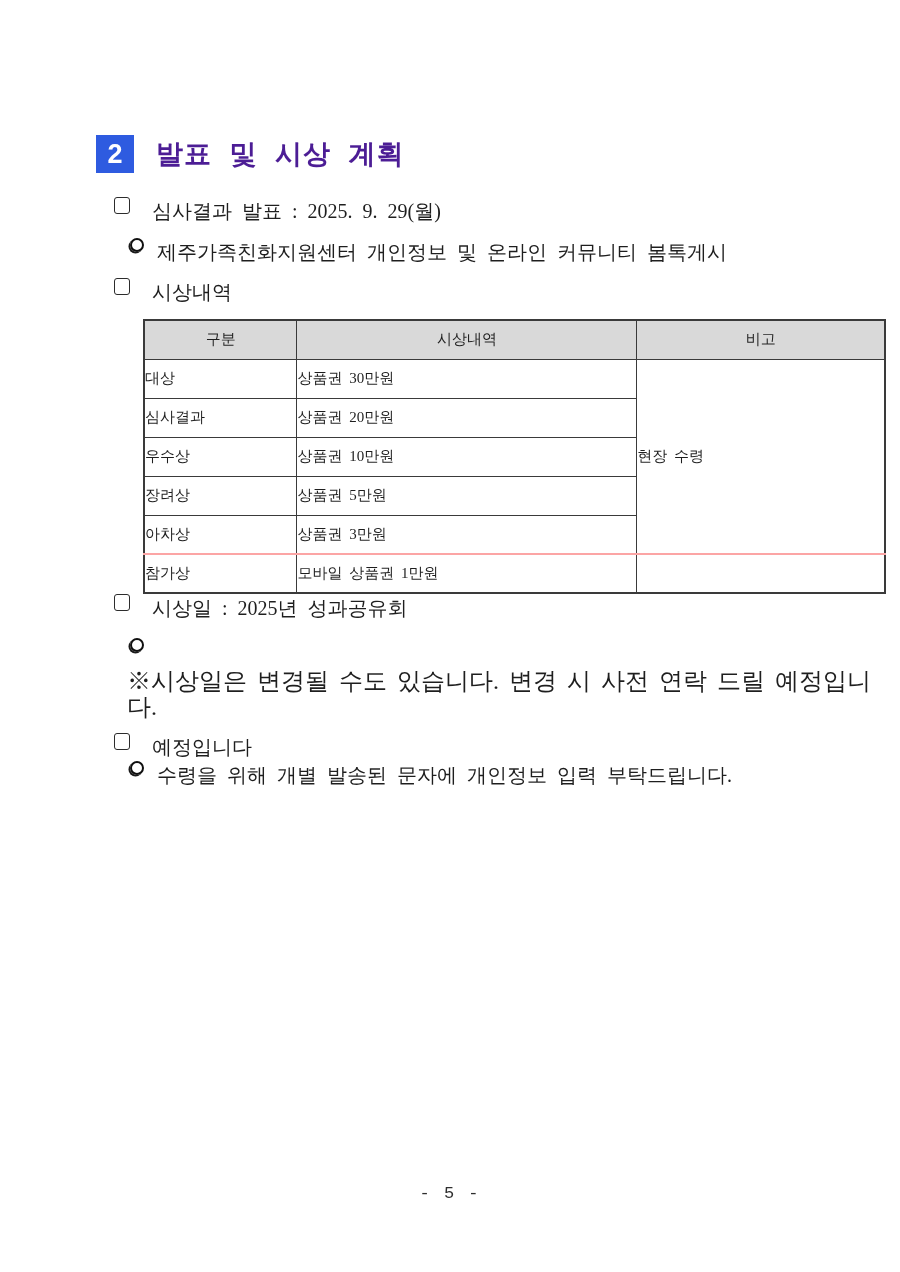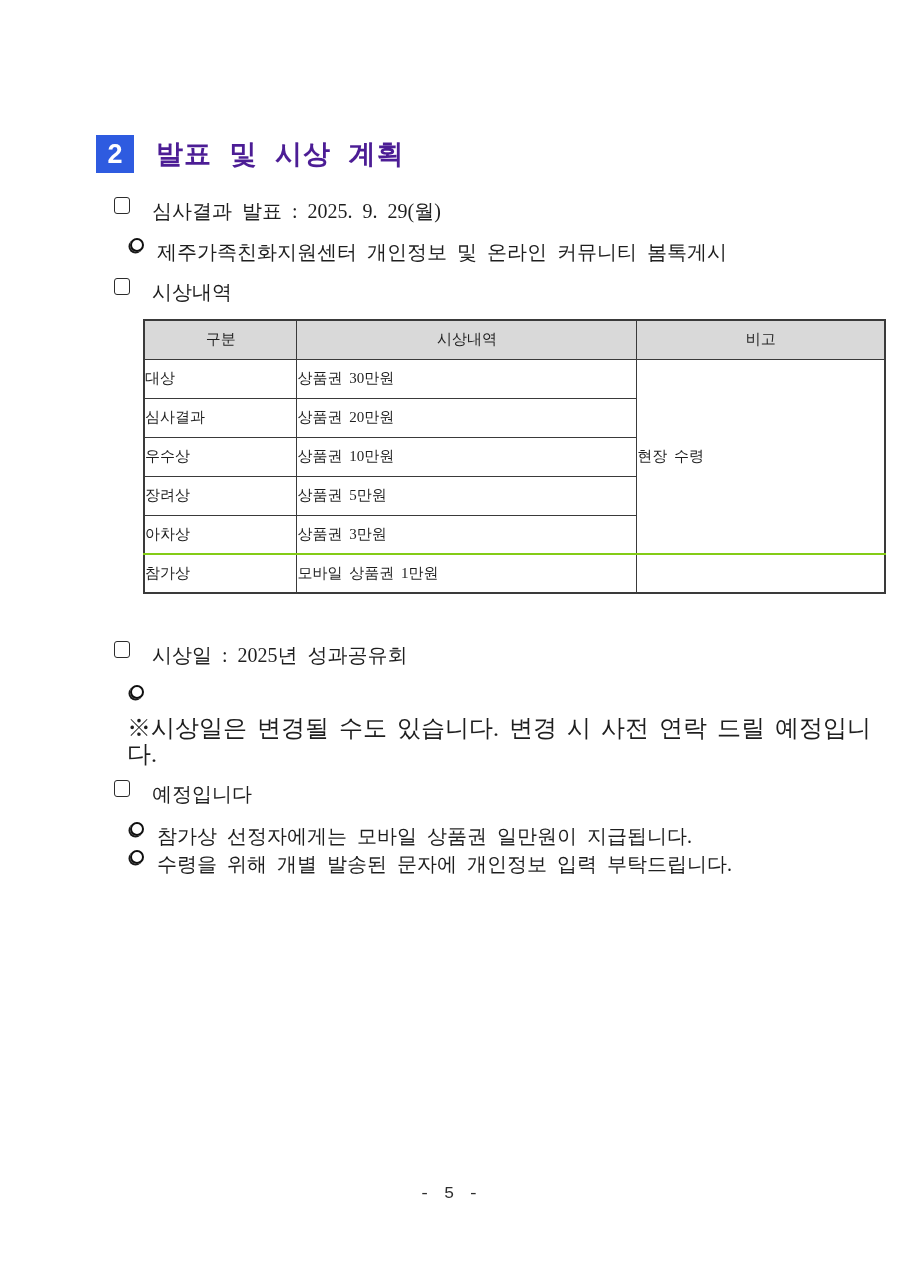--- a/index.html
+++ b/index.html
@@ -53,39 +53,39 @@
     border-radius:50%;
     box-shadow:-1.5px 1.5px 0 0 #1a1a1a;
     margin-right:13px;
   }
   .note-line {
     margin-left:127px;
     font-size:24px; line-height:26px;
     word-spacing:4px;
   }
   .mt24{margin-top:24px}.mt16{margin-top:16px}.mt14{margin-top:14px}
-  .mt13{margin-top:13px}.mt12{margin-top:12px}.mt47{margin-top:47px}.mt8{}
+  .mt13{margin-top:13px}.mt12{margin-top:12px}.mt47{}.mt8{}
   
   .award-table {
     margin:13px 0 0 143px;
     width:743px;
     border-collapse:collapse;
     border:2px solid #3a3a3a;
     font-size:15px;
   }
   .award-table th, .award-table td {
     border:1px solid #3a3a3a;
     height:39px;
     font-weight:normal;
     word-spacing:3px;
     vertical-align:middle;
   }
   .award-table thead th { background:#d9d9d9; }
   .col-cat{width:135px}.col-prize{width:300px}.col-remark{width:219px}
-  .award-table tr.last-row td { border-top:2px solid #84cc16;border-radius:15px; }
+  .award-table tr.last-row td { border-top:2px solid #fca5a5;border-radius:15px; }
   
   .page-number {
     position:absolute; left:0; top:1184px; width:900px;
     text-align:center;
     font-family:"Liberation Mono","DejaVu Sans Mono",monospace;
     font-size:17px; letter-spacing:2px; color:#2e2e2e;
   }
 </style>
 </head>
 <body>
@@ -168,24 +168,20 @@
 
   <div class="note-line mt16">
     <span>※</span><span>시상일은 변경될 수도 있습니다. 변경 시 사전 연락 드릴 예정입니다.</span>
   </div>
 
   <div class="li lv1 mt13">
     <span class="bullet-square"></span>
     <span>예정입니다</span>
   </div>
 
-  <div class="li lv2 mt14">
-    <span class="bullet-circle"></span>
-    <span>참가상 선정자에게는 모바일 상품권 일만원이 지급됩니다.</span>
-  </div>
 
   <div class="li lv2 mt8">
     <span class="bullet-circle"></span>
     <span>수령을 위해 개별 발송된 문자에 개인정보 입력 부탁드립니다.</span>
   </div>
 
   <div class="page-number">- 5 -</div>
 
 </div>
 

